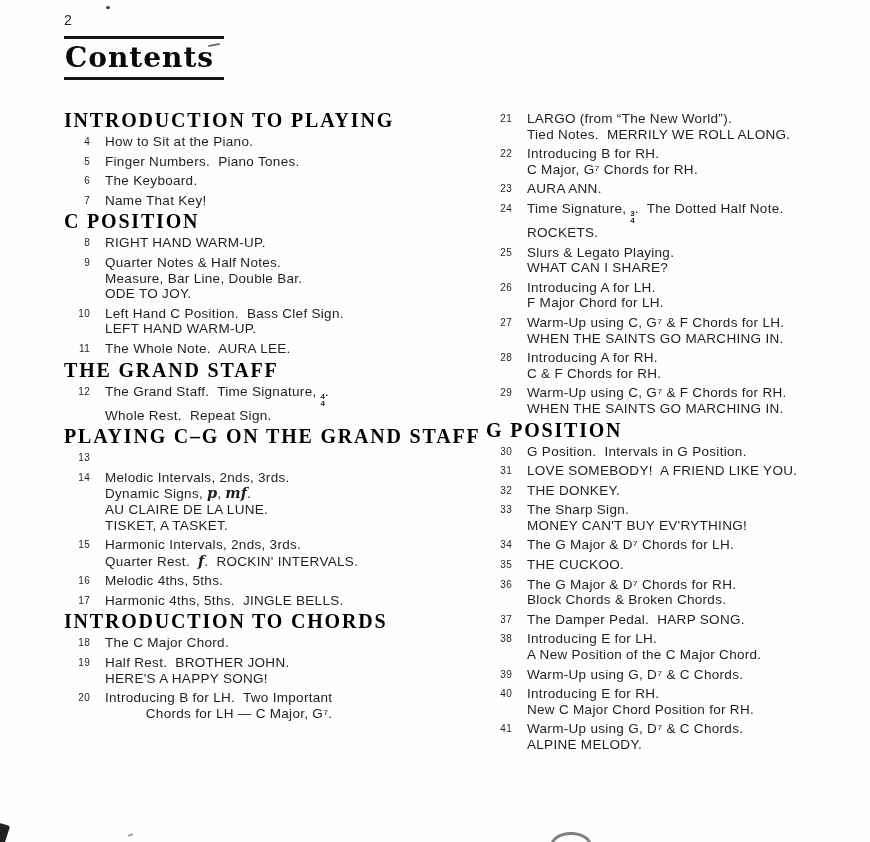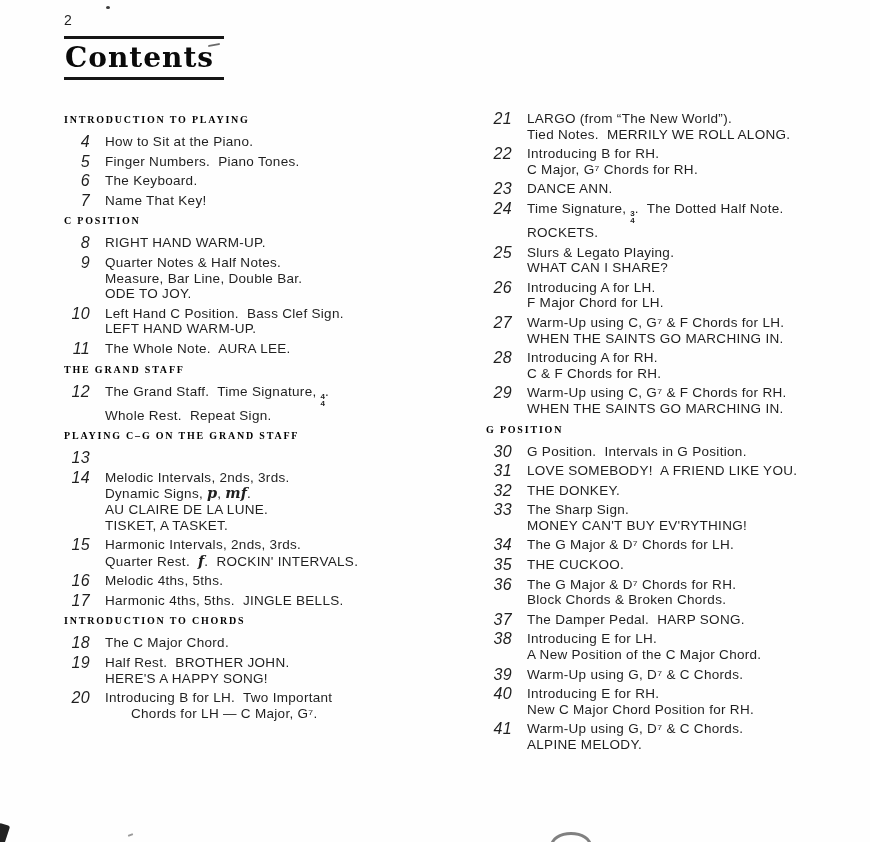--- a/index.html
+++ b/index.html
@@ -16,28 +16,28 @@
     padding:2px 10px 3px 1px;
     text-align:center;
   }
   .content { position:absolute; left:64px; top:111px; width:800px; display:flex; }
   .column { }
   .column.col-0 { width:422px; flex:none; }
   .column.col-1 { flex:1; }
   .section { margin-top:4px; }
   .section:first-child { margin-top:0; }
   .sec-header {
-    font-family:"Liberation Serif", serif; font-weight:bold; font-size:10px;
+    font-family:"Liberation Serif", serif; font-weight:bold; font-size:20px;
     letter-spacing:1.8px; color:#000; margin:0 0 5px 0; line-height:18px;
   }
   .item { display:flex; margin-bottom:4px; }
-  .num { width:26px; flex:none; text-align:right; font-size:16px; letter-spacing:.3px; line-height:15.6px;font-style:italic; }
+  .num { width:26px; flex:none; text-align:right; font-size:10px; letter-spacing:.3px; line-height:15.6px; }
   .text { margin-left:15px; }
   .line { font-size:13.5px; line-height:15.6px; letter-spacing:.3px; white-space:pre-wrap; }
-  .line.indent { padding-left:26px; }
+  .line.indent { padding-left:26px;text-align:right; }
   .dyn { font-family:"DejaVu Serif", serif; font-style:italic; font-weight:bold; font-size:14.5px; letter-spacing:0; }
   .frac {
     display:inline-flex; flex-direction:column; vertical-align:-3px;
     font-size:8px; line-height:7.5px; font-weight:bold; text-align:center; letter-spacing:0;
   }
   
   .artifact-dot-top { position:absolute; left:106px; top:6px; width:4px; height:3px; background:#3a3a3a; border-radius:50%; }
   .artifact-dash-top { position:absolute; left:208px; top:44px; width:12px; height:2px; background:#6a6a6a; transform:rotate(-10deg); border-radius:1px; }
   .artifact-corner { position:absolute; left:-4px; top:824px; width:11px; height:22px; background:#222; transform:rotate(18deg); border-radius:2px; }
   .artifact-speck { position:absolute; left:128px; top:834px; width:5px; height:2px; background:#9a9a9a; transform:rotate(-20deg); }
@@ -191,21 +191,21 @@
           <div class="item">
             <span class="num">22</span>
             <div class="text">
               <div class="line">Introducing B for RH.</div>
               <div class="line">C Major, G⁷ Chords for RH.</div>
             </div>
           </div>
           <div class="item">
             <span class="num">23</span>
             <div class="text">
-              <div class="line">DANCE ANN.</div>
+              <div class="line">AURA ANN.</div>
             </div>
           </div>
           <div class="item">
             <span class="num">24</span>
             <div class="text">
               <div class="line">Time Signature, <span class="frac"><span>3</span><span>4</span></span>.  The Dotted Half Note.</div>
               <div class="line">ROCKETS.</div>
             </div>
           </div>
           <div class="item">

